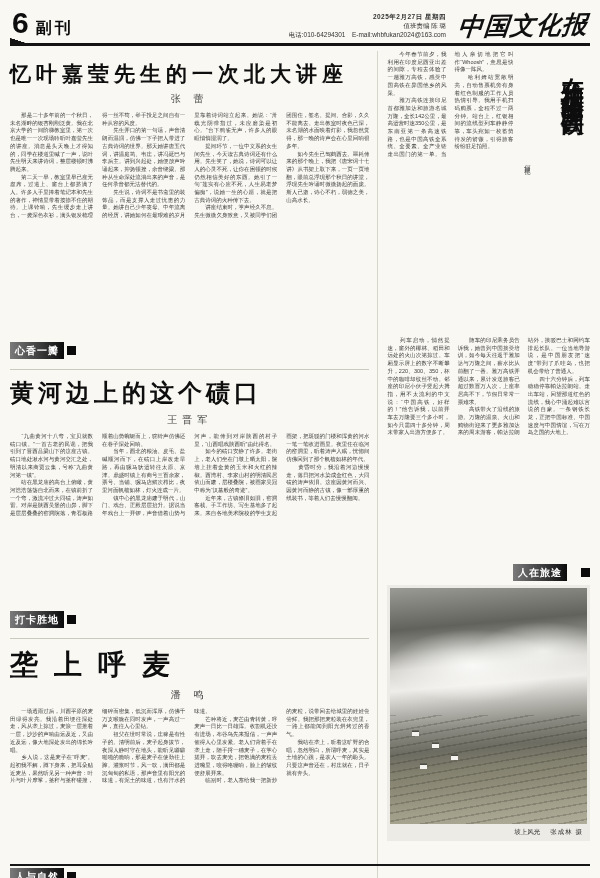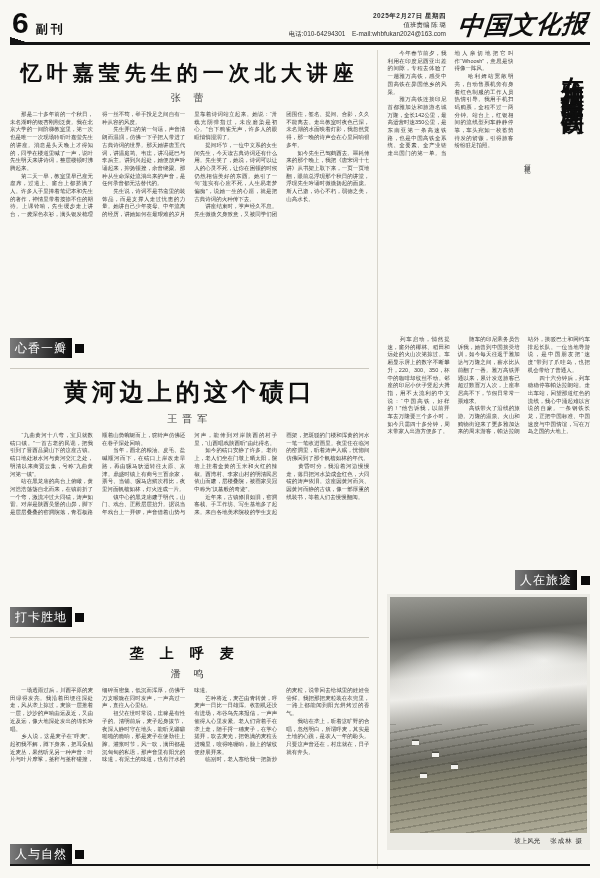--- a/index.html
+++ b/index.html
@@ -9,75 +9,75 @@
     font-family:"Liberation Sans","DejaVu Sans",sans-serif;
     color:#2e2e2e;
     overflow:hidden;
   }
   .page{box-sizing:border-box;width:600px;height:878px;padding:6px 10px 0;position:relative;}
 
   
   .header{display:flex;justify-content:space-between;align-items:flex-end;padding:2px 2px 3px;}
   .brand-left{display:flex;align-items:baseline;gap:7px;}
   .page-num{font-size:30px;font-weight:bold;color:#0d0d0d;line-height:30px;}
-  .section-name{font-size:12px;font-weight:bold;color:#0d0d0d;letter-spacing:3px;}
+  .section-name{font-size:16px;font-weight:bold;color:#0d0d0d;letter-spacing:3px;}
   .header-right{display:flex;align-items:flex-end;gap:12px;}
   .pub-info{text-align:right;font-size:6.5px;line-height:9px;color:#333;}
   .pub-info .date{font-weight:bold;letter-spacing:.5px;}
   .masthead-logo{
     font-family:"DejaVu Serif","Liberation Serif",serif;
     font-weight:bold;font-style:italic;
     font-size:25px;color:#101010;letter-spacing:1px;
     transform:skewX(-6deg) rotate(-1deg);
     line-height:26px;white-space:nowrap;
   }
   .masthead-rule{height:3px;background:#141414;position:relative;margin-top:1px;}
   .masthead-rule::before{content:"";position:absolute;left:0;top:-5px;width:16px;height:5px;
     background:linear-gradient(to top right,#141414 49%,transparent 51%);}
 
   
   .main{display:flex;margin-top:5px;}
   .left-col{width:362px;padding-right:8px;}
   .right-col{width:204px;border-left:1px solid #d7d4ca;padding-left:9px;}
 
-  .a-title{text-align:center;font-weight:bold;color:#0e0e0e;white-space:nowrap;font-family:Liberation Serif, serif;}
+  .a-title{text-align:left;font-weight:bold;color:#0e0e0e;white-space:nowrap;font-family:Liberation Serif, serif;}
   .t1{font-size:21px;letter-spacing:5px;margin:9px 0 1px;}
   .t2{font-size:24px;letter-spacing:4px;margin:7px 0 1px;}
-  .t3{font-size:14px;letter-spacing:16px;margin:7px 0 1px;}
+  .t3{font-size:28px;letter-spacing:16px;margin:7px 0 1px;}
   .a-author{text-align:center;font-size:10px;color:#4a4a4a;letter-spacing:5px;margin:4px 0 6px;}
   .body-wrap{position:relative;}
   .a-body{
     font-size:5.5px;line-height:7.7px;color:#3d3d3d;
     text-align:justify;white-space:pre-line;overflow:hidden;
     column-gap:9px;
   }
   .b1{column-count:4;height:252px;}
   .b2{column-count:4;height:200px;}
   .b3{column-count:4;height:182px;}
   .sep{border-top:1px solid #ccc9c0;margin:5px 0 1px;}
 
   .badge-row{position:absolute;bottom:3px;left:0;display:flex;align-items:center;gap:3px;
     background:#f9f8f3;padding:2px 4px 2px 0;}
-  .badge{background:linear-gradient(90deg,#7a7a7a,#0b0b0b);color:#fff;font-size:12px;
-    font-weight:normal;letter-spacing:1px;padding:1.5px 5px;white-space:nowrap;}
+  .badge{background:linear-gradient(90deg,#7a7a7a,#0b0b0b);color:#fff;font-size:10px;
+    font-weight:bold;letter-spacing:1px;padding:1.5px 5px;white-space:nowrap;}
   .badge-square{width:9px;height:9px;background:#0b0b0b;}
 
   
   .rc-top{display:flex;height:282px;}
   .rc-top-body{width:126px;column-count:2;column-gap:8px;height:100%;
     font-size:5.5px;line-height:7.7px;color:#3d3d3d;text-align:justify;white-space:pre-line;overflow:hidden;}
   .rc-title-block{flex:1;position:relative;}
   .rc-title{writing-mode:vertical-rl;text-orientation:upright;
     font-weight:bold;font-size:23px;letter-spacing:4px;color:#0e0e0e;
     position:absolute;right:1px;top:8px;height:270px;}
   .rc-author{writing-mode:vertical-rl;text-orientation:upright;
     font-size:6.5px;color:#555;letter-spacing:2px;position:absolute;left:9px;top:108px;}
   .rc-bottom{column-count:3;column-gap:8px;height:226px;margin-top:4px;
     font-size:5.5px;line-height:7.7px;color:#3d3d3d;text-align:justify;white-space:pre-line;overflow:hidden;}
-  .rc-badge-row{display:flex;justify-content:flex-end;align-items:center;gap:4px;margin:8px 0 4px;}
+  .rc-badge-row{display:flex;justify-content:flex-end;align-items:center;gap:14px;margin:1px 0 4px;}
 
   .photo-card{background:#ecebe5;padding:3px 3px 0;margin-top:2px;}
   .photo{height:236px;position:relative;overflow:hidden;
     background:
       radial-gradient(ellipse 62% 22% at 42% 33%, rgba(251,251,249,.95), rgba(251,251,249,0) 70%),
       radial-gradient(ellipse 50% 18% at 78% 27%, rgba(246,246,243,.85), rgba(246,246,243,0) 70%),
       linear-gradient(175deg,#9b9b95 0%,#7d7d77 9%,#62625d 17%,#8e8e88 25%,#d7d6d1 33%,
         #eeede9 41%,#b6b5af 50%,#8a8981 58%,#6d6c62 66%,#82806e 74%,#908d7a 82%,#a09d89 90%,#b0ad9a 100%);
   }
   .terraces{position:absolute;left:0;right:0;bottom:0;height:46%;opacity:.75;

